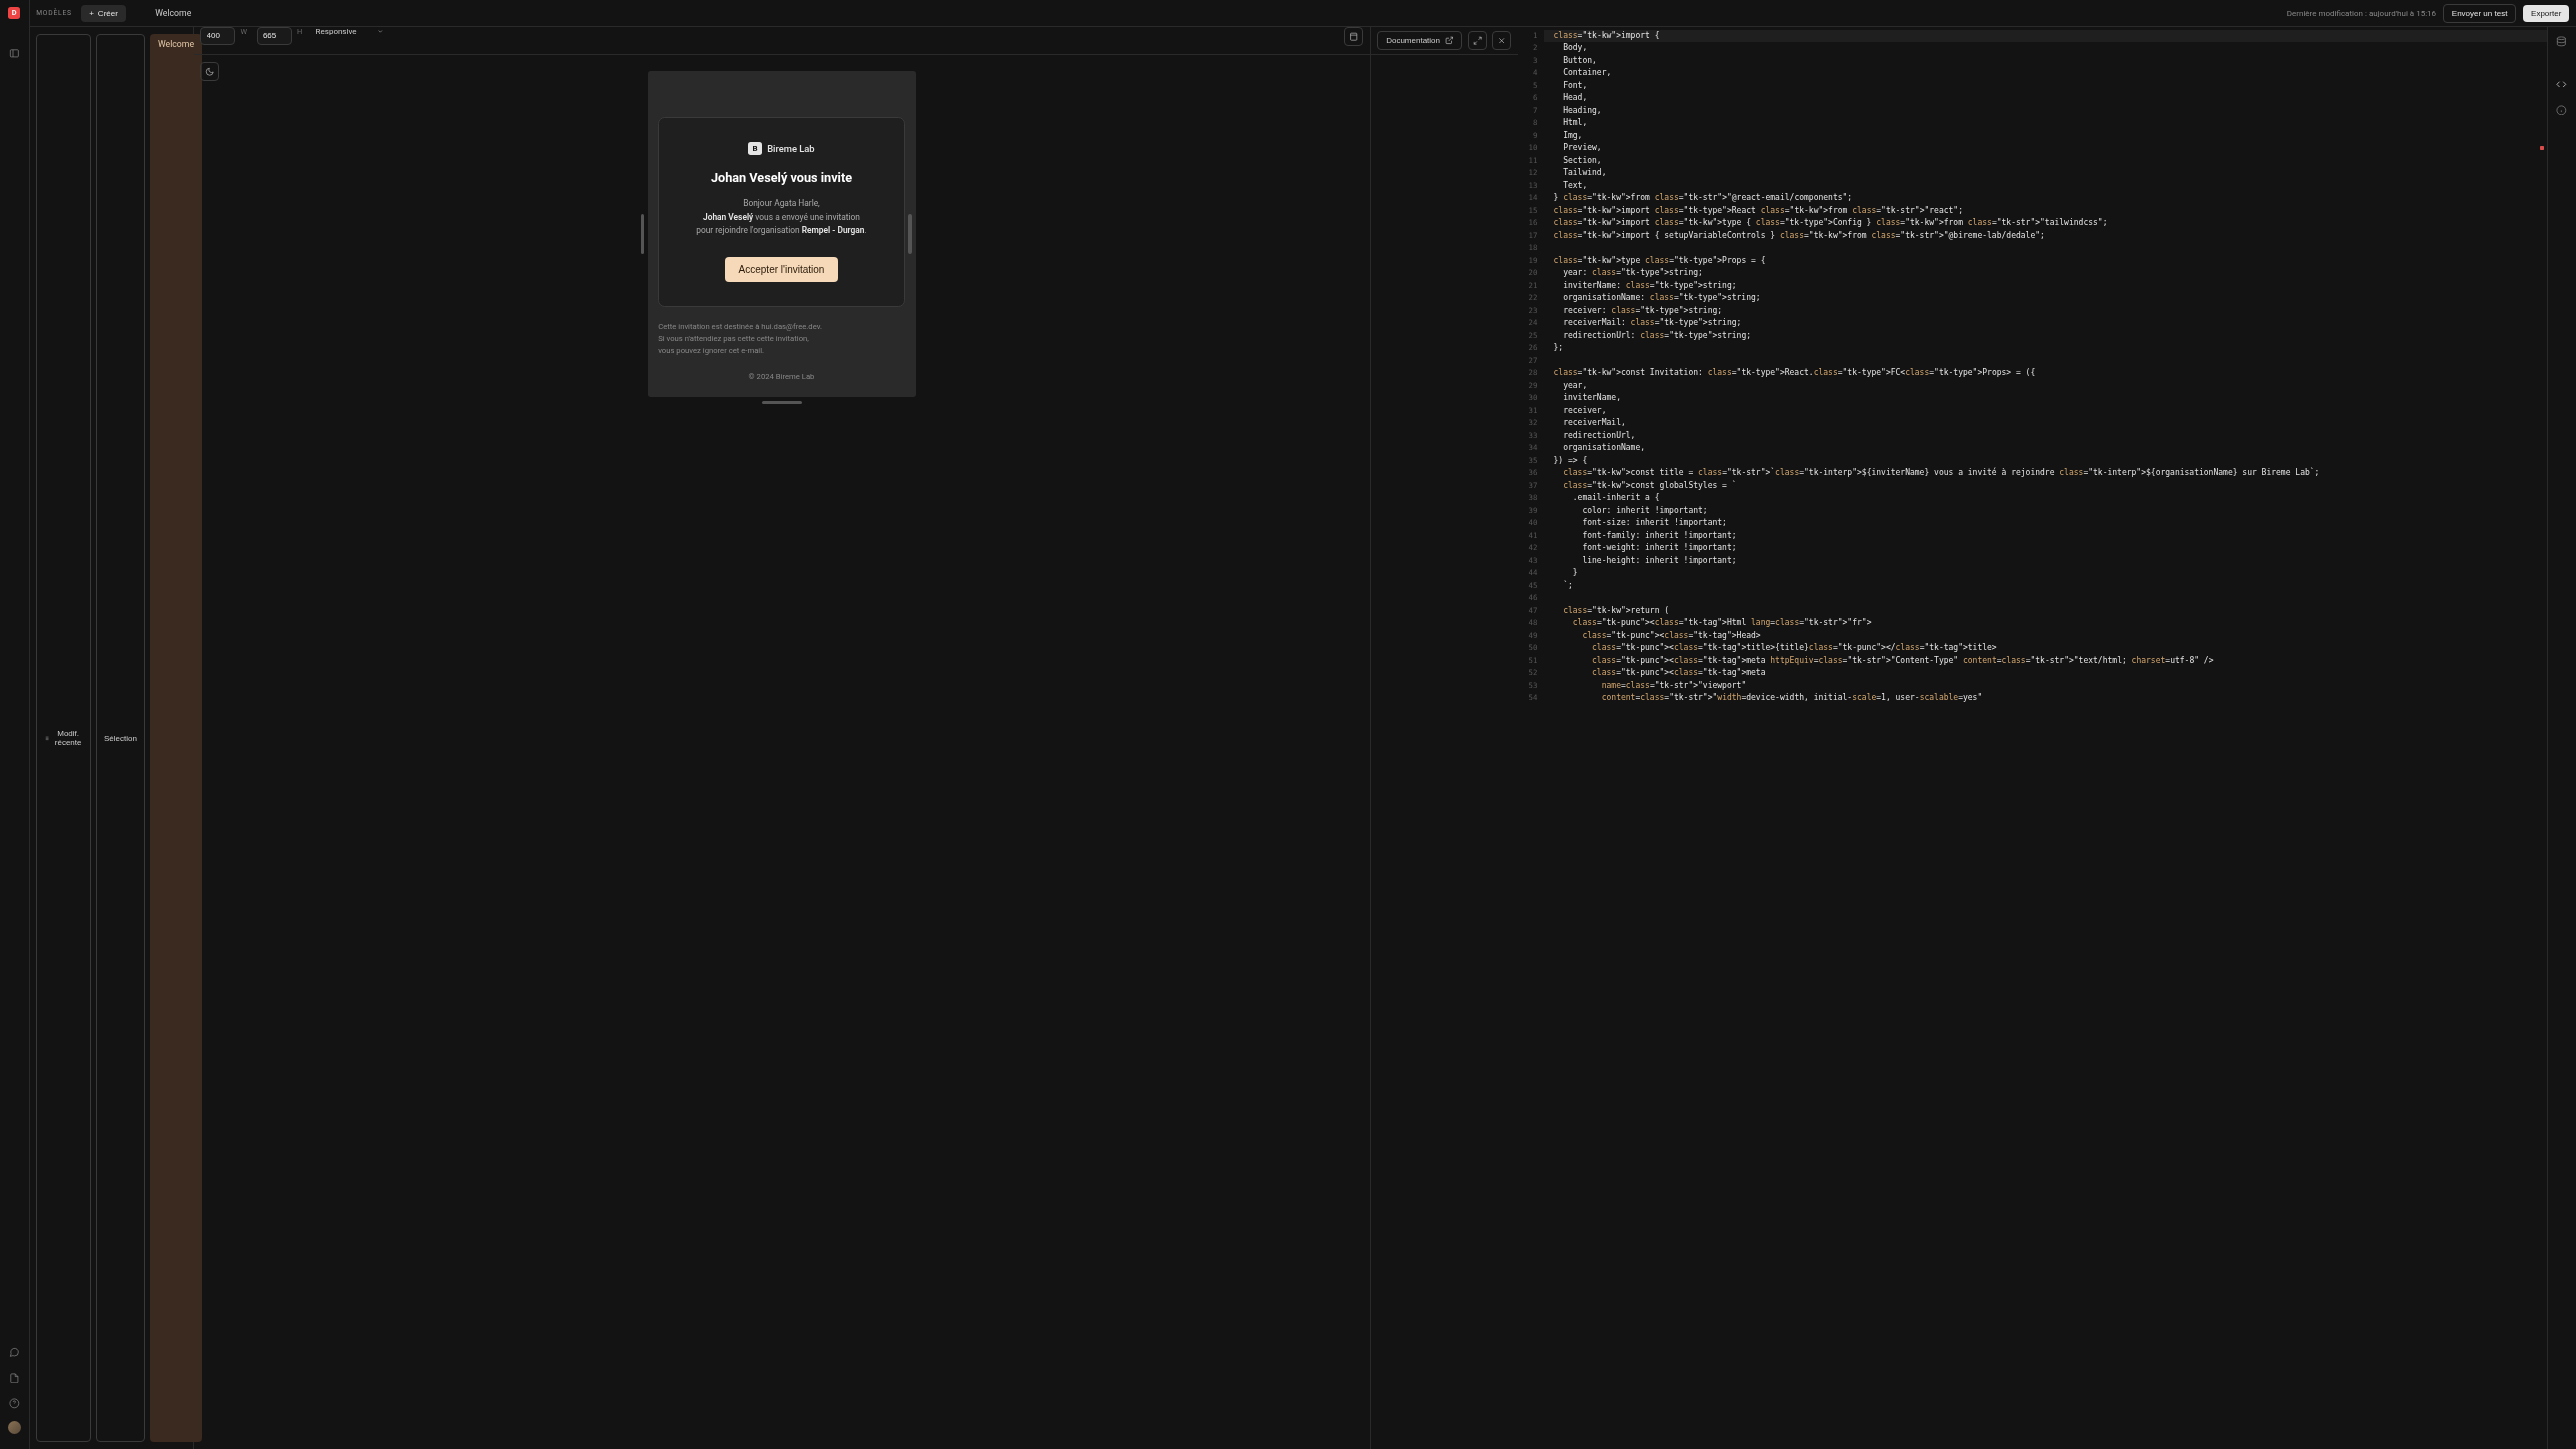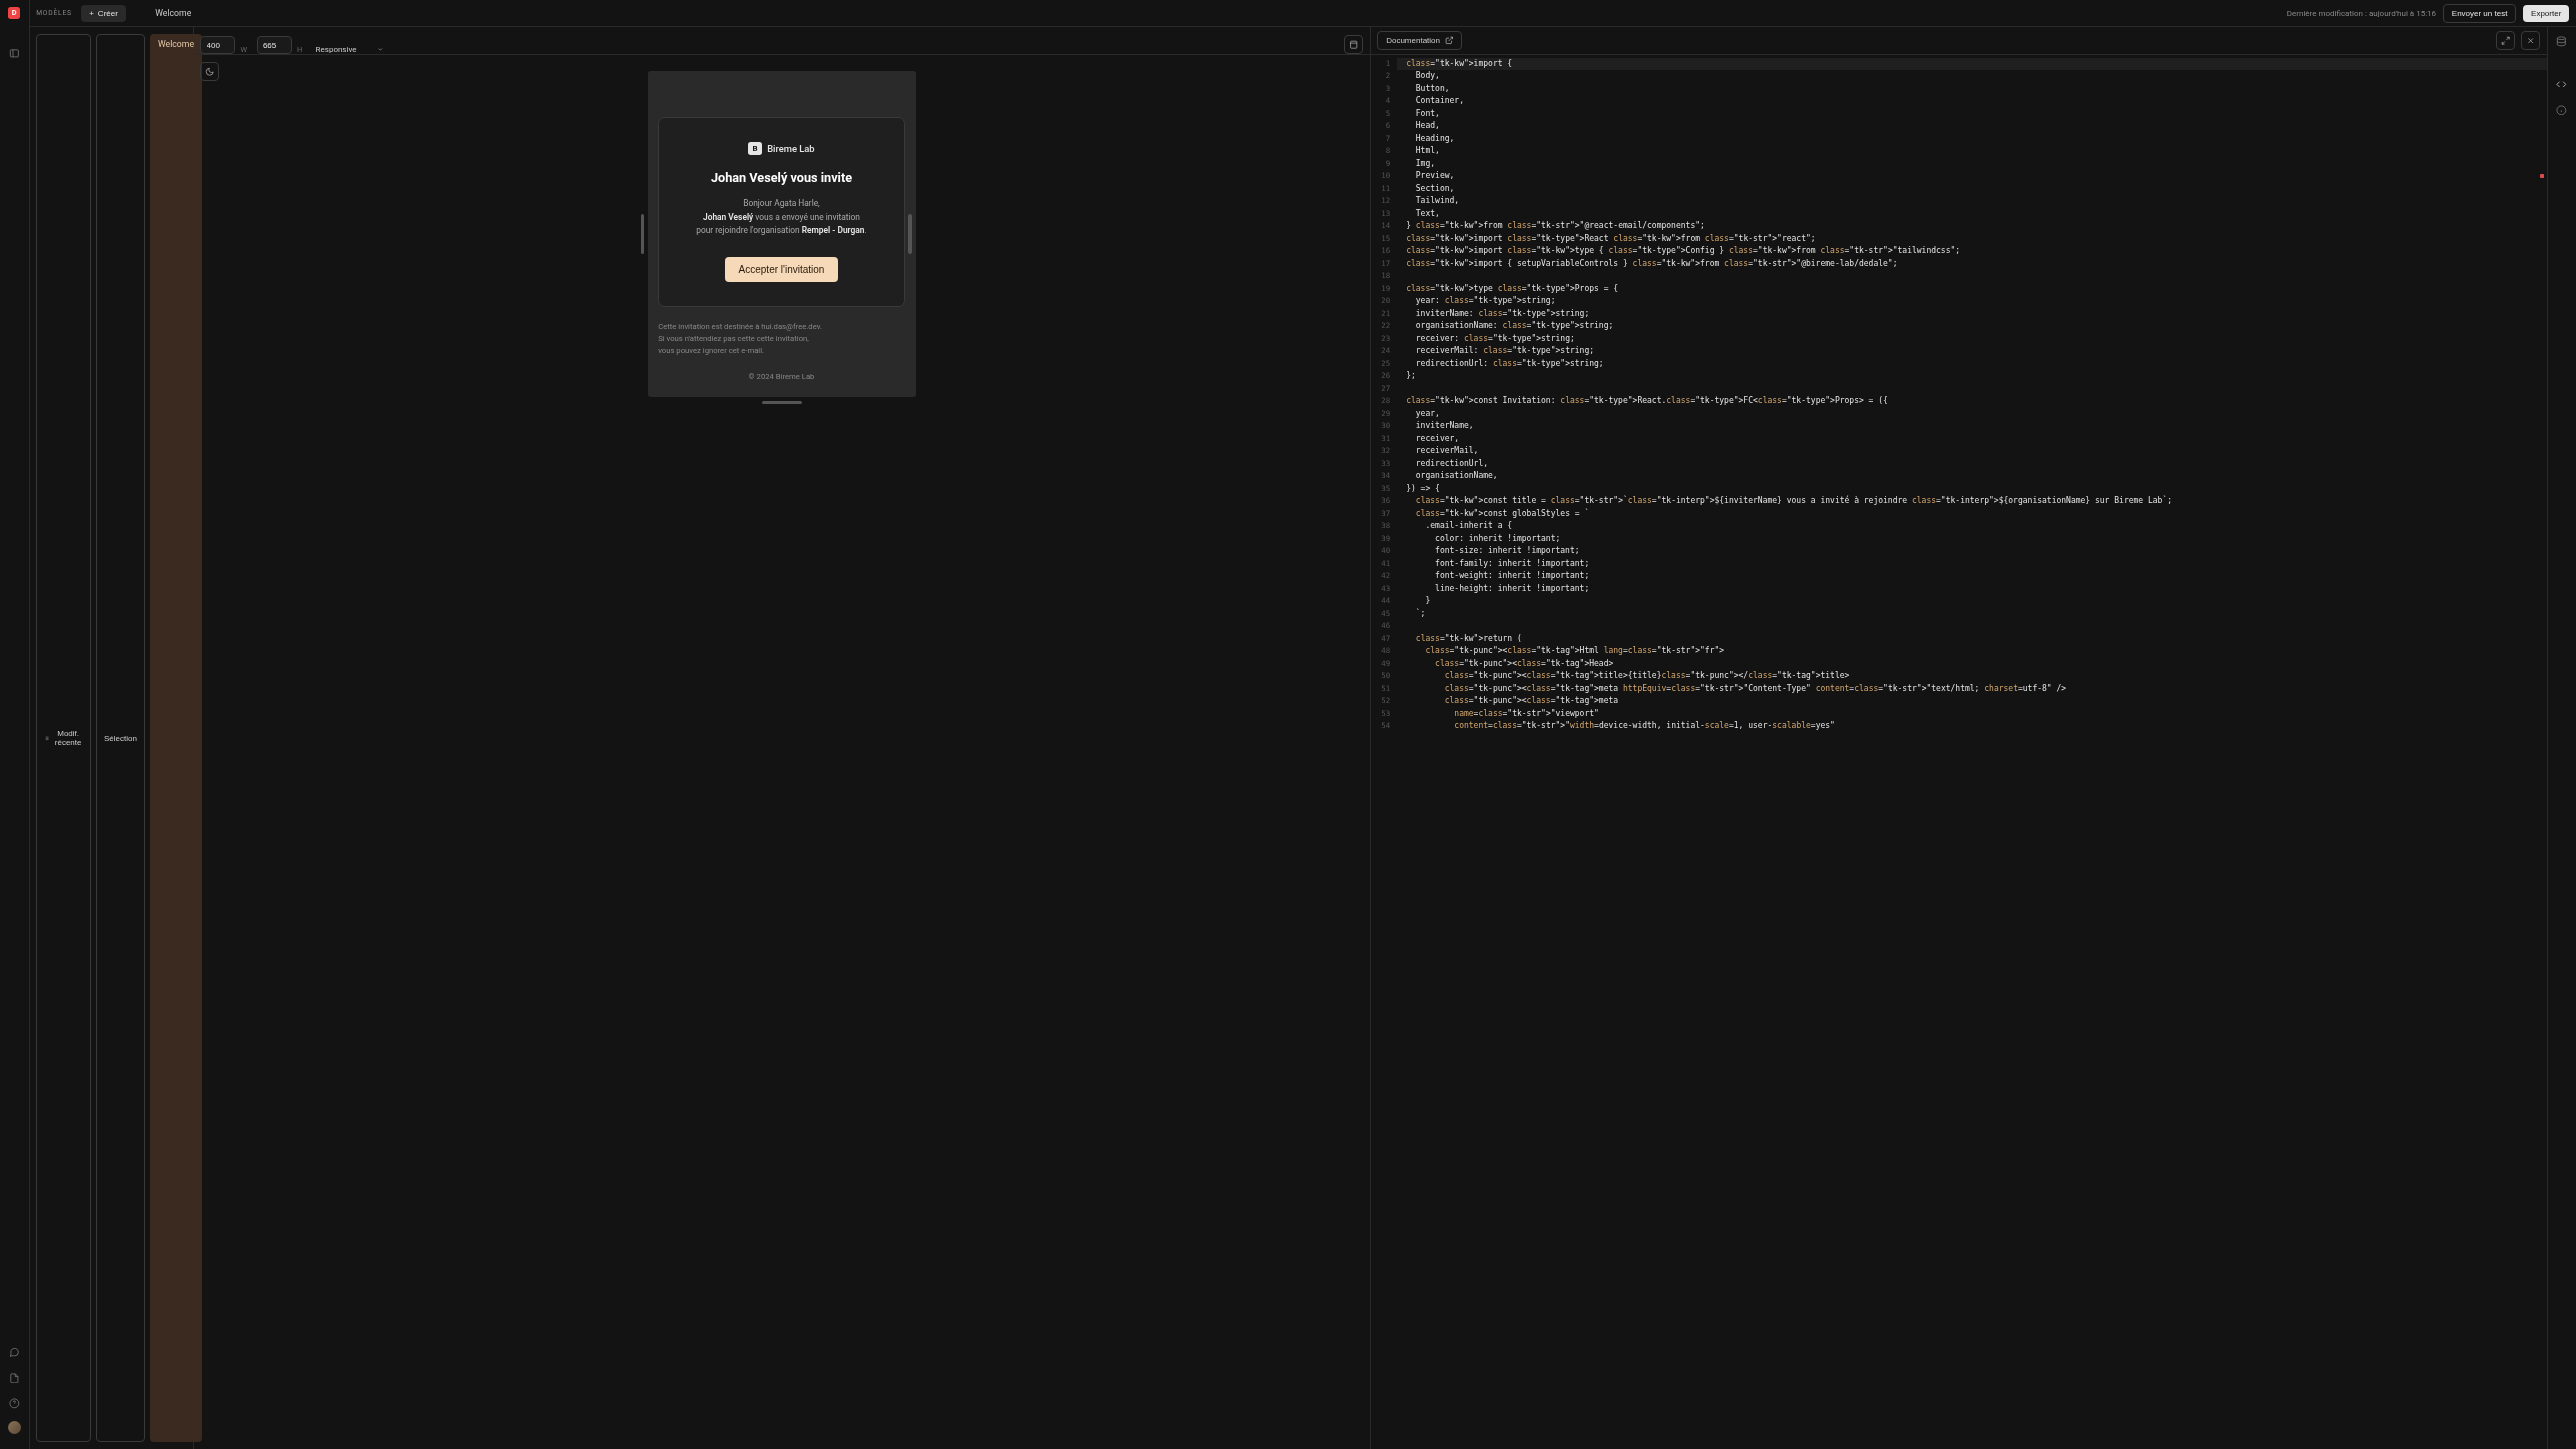--- a/index.html
+++ b/index.html
@@ -22,21 +22,21 @@
 .tab-welcome{color:#ccc;font-size:8.7px}
 .topbar-right{margin-left:auto;display:flex;align-items:center;gap:6.7px}
 .meta{color:#888;font-size:8px}
 .work{flex:1;display:flex}
 .sidebar{width:164px;border-right:0.7px solid #2a2a2a;padding:6.7px;display:flex;flex-direction:row;gap:5.4px}
 .sidebar-row{display:flex;gap:5.4px}
 .chip{flex:1;background:transparent;border:0.7px solid #3a3a3a;color:#ccc;padding:4px 6.7px;border-radius:4px;font-size:8px;cursor:pointer;display:flex;align-items:center;gap:4px;justify-content:center}
 .chip svg{width:8.7px;height:8.7px;stroke:currentColor;fill:none;stroke-width:1.8}
 .tree-item{background:#3a2a20;color:#e5c9a8;padding:5.4px 8px;border-radius:4px;font-size:8.7px;cursor:pointer}
 .canvas{flex:1;display:flex;flex-direction:column;border-right:0.7px solid #2a2a2a;position:relative}
-.canvas-toolbar{height:28px;border-bottom:0.7px solid #2a2a2a;display:flex;align-items:flex-end;padding:0 6.7px;gap:5.4px}
+.canvas-toolbar{height:28px;border-bottom:0.7px solid #2a2a2a;display:flex;align-items:flex-start;padding:0 6.7px;gap:5.4px}
 .num-input{background:#1a1a1a;border:0.7px solid #3a3a3a;color:#e5e5e5;width:35px;padding:3.4px 5.4px;border-radius:4px;font-size:8px;text-align:left}
 .dim-label{color:#666;font-size:7.4px;margin-right:4px}
 .responsive{color:#ccc;font-size:8px;display:flex;align-items:center;gap:20px;margin-left:4px;cursor:pointer}
 .toolbar-right{margin-left:auto;display:flex;gap:5.4px}
 .icon-btn{width:19px;height:19px;border:0.7px solid #3a3a3a;border-radius:4px;background:transparent;display:flex;align-items:center;justify-content:center;cursor:pointer;color:#ccc}
 .icon-btn svg{width:9.4px;height:9.4px;stroke:currentColor;fill:none;stroke-width:1.6}
 .theme-toggle{position:absolute;top:35px;left:6.7px;z-index:5}
 .preview-area{flex:1;display:flex;align-items:flex-start;justify-content:center;padding:16px 0;overflow:auto;position:relative}
 .email-frame{width:268px;background:#2a2a2a;border-radius:2.7px;padding:46px 10.7px 16px;position:relative}
 .email-card{background:#1f1f1f;border:0.7px solid #3a3a3a;border-radius:6.7px;padding:24px 19px;text-align:center}
@@ -46,21 +46,21 @@
 .email-title{font-size:12.7px;font-weight:700;color:#fff;margin-bottom:12px}
 .email-body{font-size:8.4px;color:#aaa;line-height:1.6;margin-bottom:19px}
 .email-body b{color:#e5e5e5;font-weight:600}
 .accept-btn{background:#f5d9b8;color:#2a1a0a;border:none;padding:7.4px 13.4px;border-radius:4px;font-size:10px;font-weight:500;cursor:pointer}
 .email-footer{text-align:left;font-size:7.7px;color:#888;line-height:1.6;margin-top:13.4px}
 .email-copy{text-align:center;font-size:7.7px;color:#888;margin-top:14.8px}
 .handle{position:absolute;background:#555}
 .handle-r{right:4px;top:50%;transform:translateY(-50%);width:3.4px;height:40px;border-radius:2px}
 .handle-l{left:-6.7px;top:50%;transform:translateY(-50%);width:3.4px;height:40px;border-radius:2px}
 .handle-b{bottom:-6.7px;left:50%;transform:translateX(-50%);height:3.4px;width:40px;border-radius:2px}
-.code-panel{flex:1;display:flex;flex-direction:column;max-width:50%}
+.code-panel{flex:1;display:flex;flex-direction:row;max-width:50%}
 .code-toolbar{height:28px;border-bottom:0.7px solid #2a2a2a;display:flex;align-items:center;padding:0 6.7px;gap:5.4px}
 .doc-btn{background:transparent;border:0.7px solid #3a3a3a;color:#ccc;padding:4px 8px;border-radius:4px;font-size:8px;display:flex;align-items:center;gap:4.7px;cursor:pointer}
 .code-toolbar-right{margin-left:auto;display:flex;gap:5.4px}
 .editor{flex:1;overflow:auto;font-family:"SF Mono",Monaco,Consolas,monospace;font-size:8px;line-height:1.55;position:relative;display:flex}
 .gutter{background:#131313;color:#555;text-align:right;padding:2.7px 6.7px 2.7px 10.7px;user-select:none;font-size:7.4px}
 .gutter div{height:12.5px}
 .code-lines{padding:2.7px 9.4px;flex:1;position:relative}
 .code-lines .line{height:12.5px;white-space:pre}
 .hl{position:absolute;top:2.7px;left:0;right:0;height:12.5px;background:#1f1f1f;z-index:-1}
 .tk-attr{color:#d5a86f}

